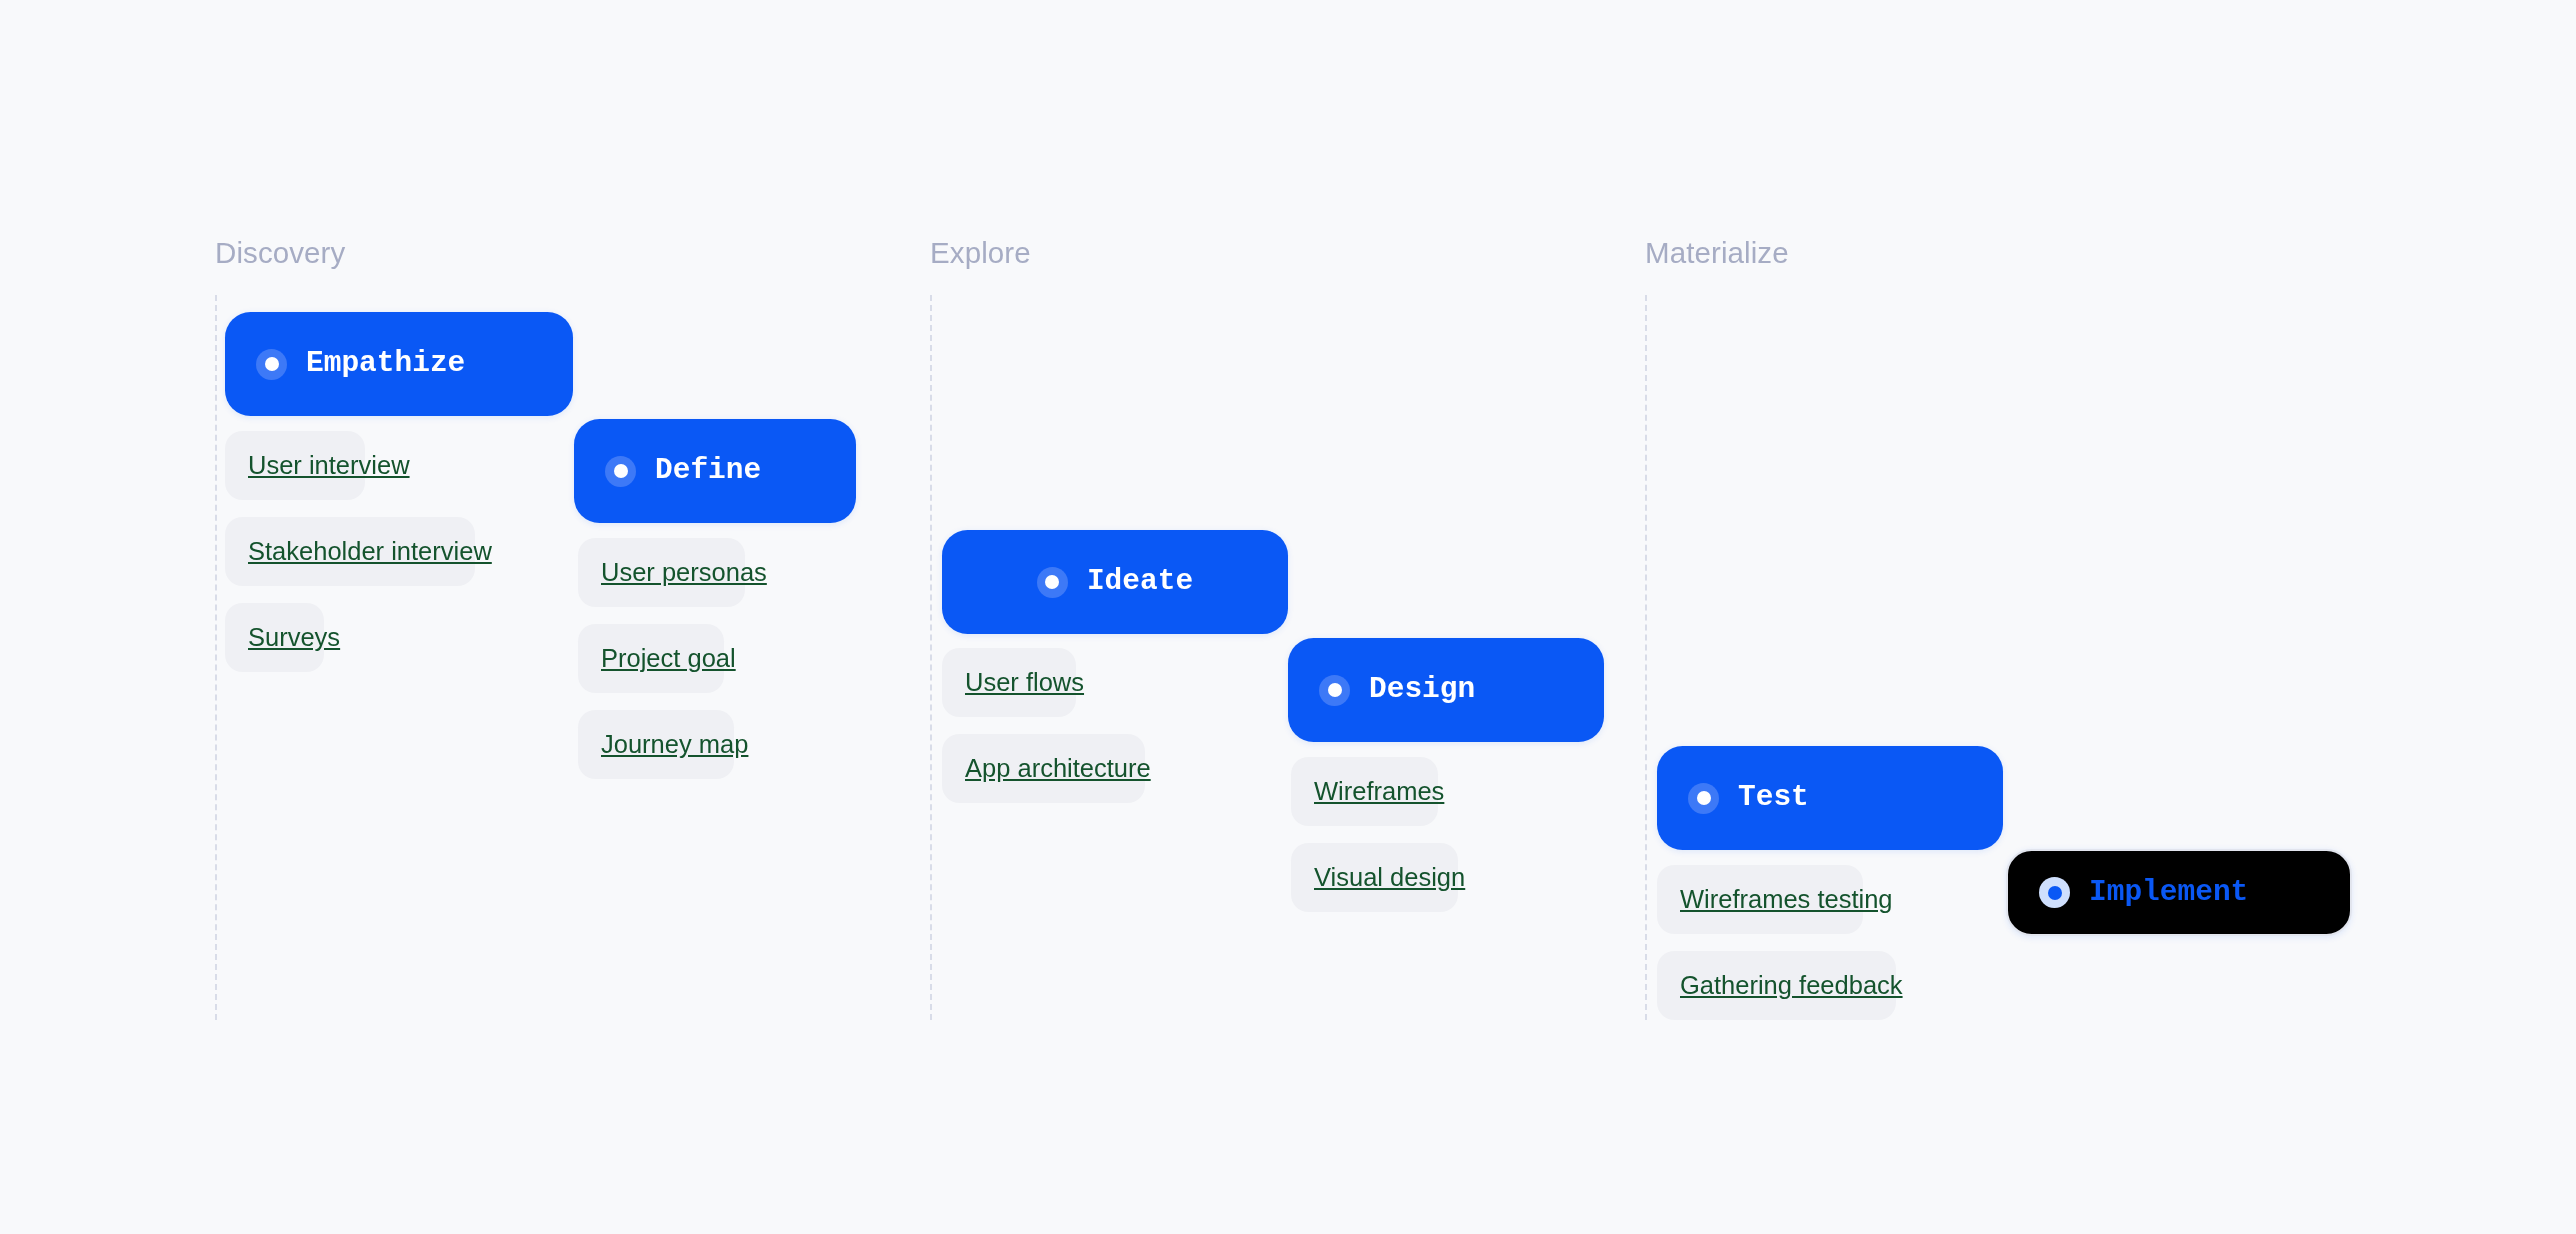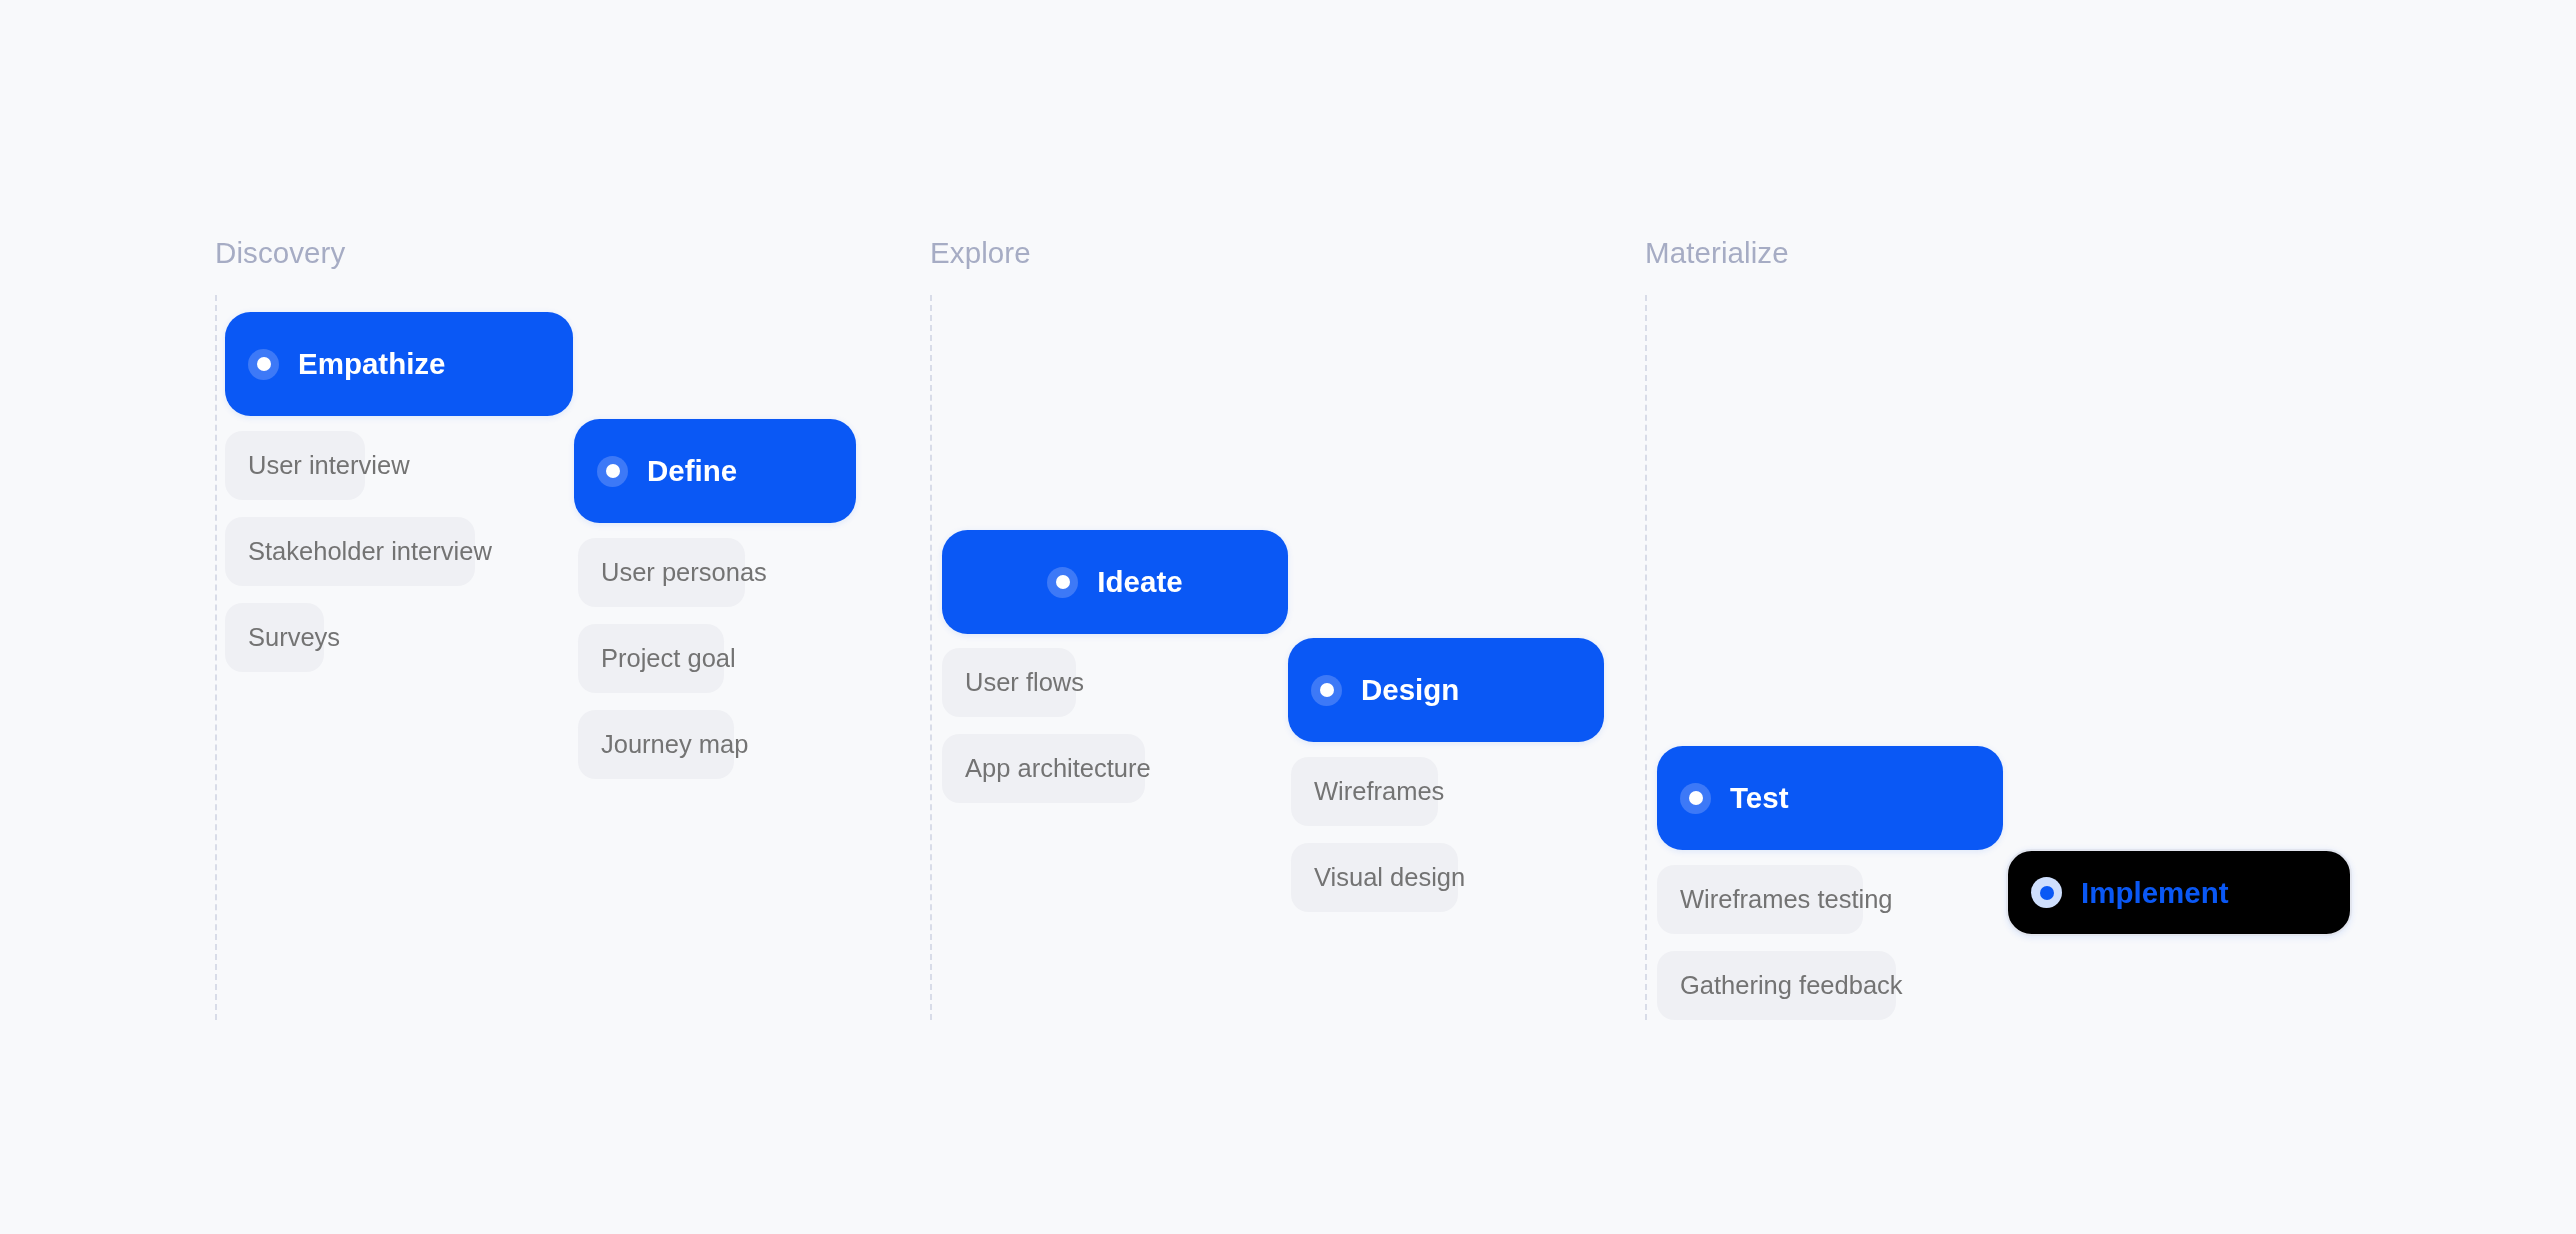--- a/index.html
+++ b/index.html
@@ -37,22 +37,23 @@
     border-left: 2px dashed #d8dce8;
   }
 
   
   .stage-pill {
     position: absolute;
     display: flex;
     align-items: center;
     background: #0a58f5;
     border-radius: 25.5px;
-    padding: 0 23px;
+    padding: 0 31px;
     box-shadow: 0 1.3px 6.7px rgba(10,88,245,0.10);
+    font-family: Liberation Mono, monospace;
   }
   .stage-pill .pill-label {
     font-size: 29.5px;
     font-weight: 700;
     color: #ffffff;
     white-space: nowrap;
     line-height: 1;
   }
 
   
@@ -89,23 +90,24 @@
     display: flex;
     align-items: center;
     background: #eff0f4;
     border-radius: 17.4px;
     padding: 0 23px;
     height: 69px;
   }
   .task-chip .chip-label {
     font-size: 25.5px;
     font-weight: 400;
-    color: #737373;
+    color: #14532d;
     white-space: nowrap;
     line-height: 1;
+    text-decoration: underline;
   }
 </style>
 </head>
 <body>
 
 <div id="board">
     <div class="col-header" style="left: 215px; top: 238px;">Discovery</div>
     <div class="col-divider" style="left: 215px; top: 295px; height: 725px;"></div>
     <div class="col-header" style="left: 930px; top: 238px;">Explore</div>
     <div class="col-divider" style="left: 930px; top: 295px; height: 725px;"></div>

